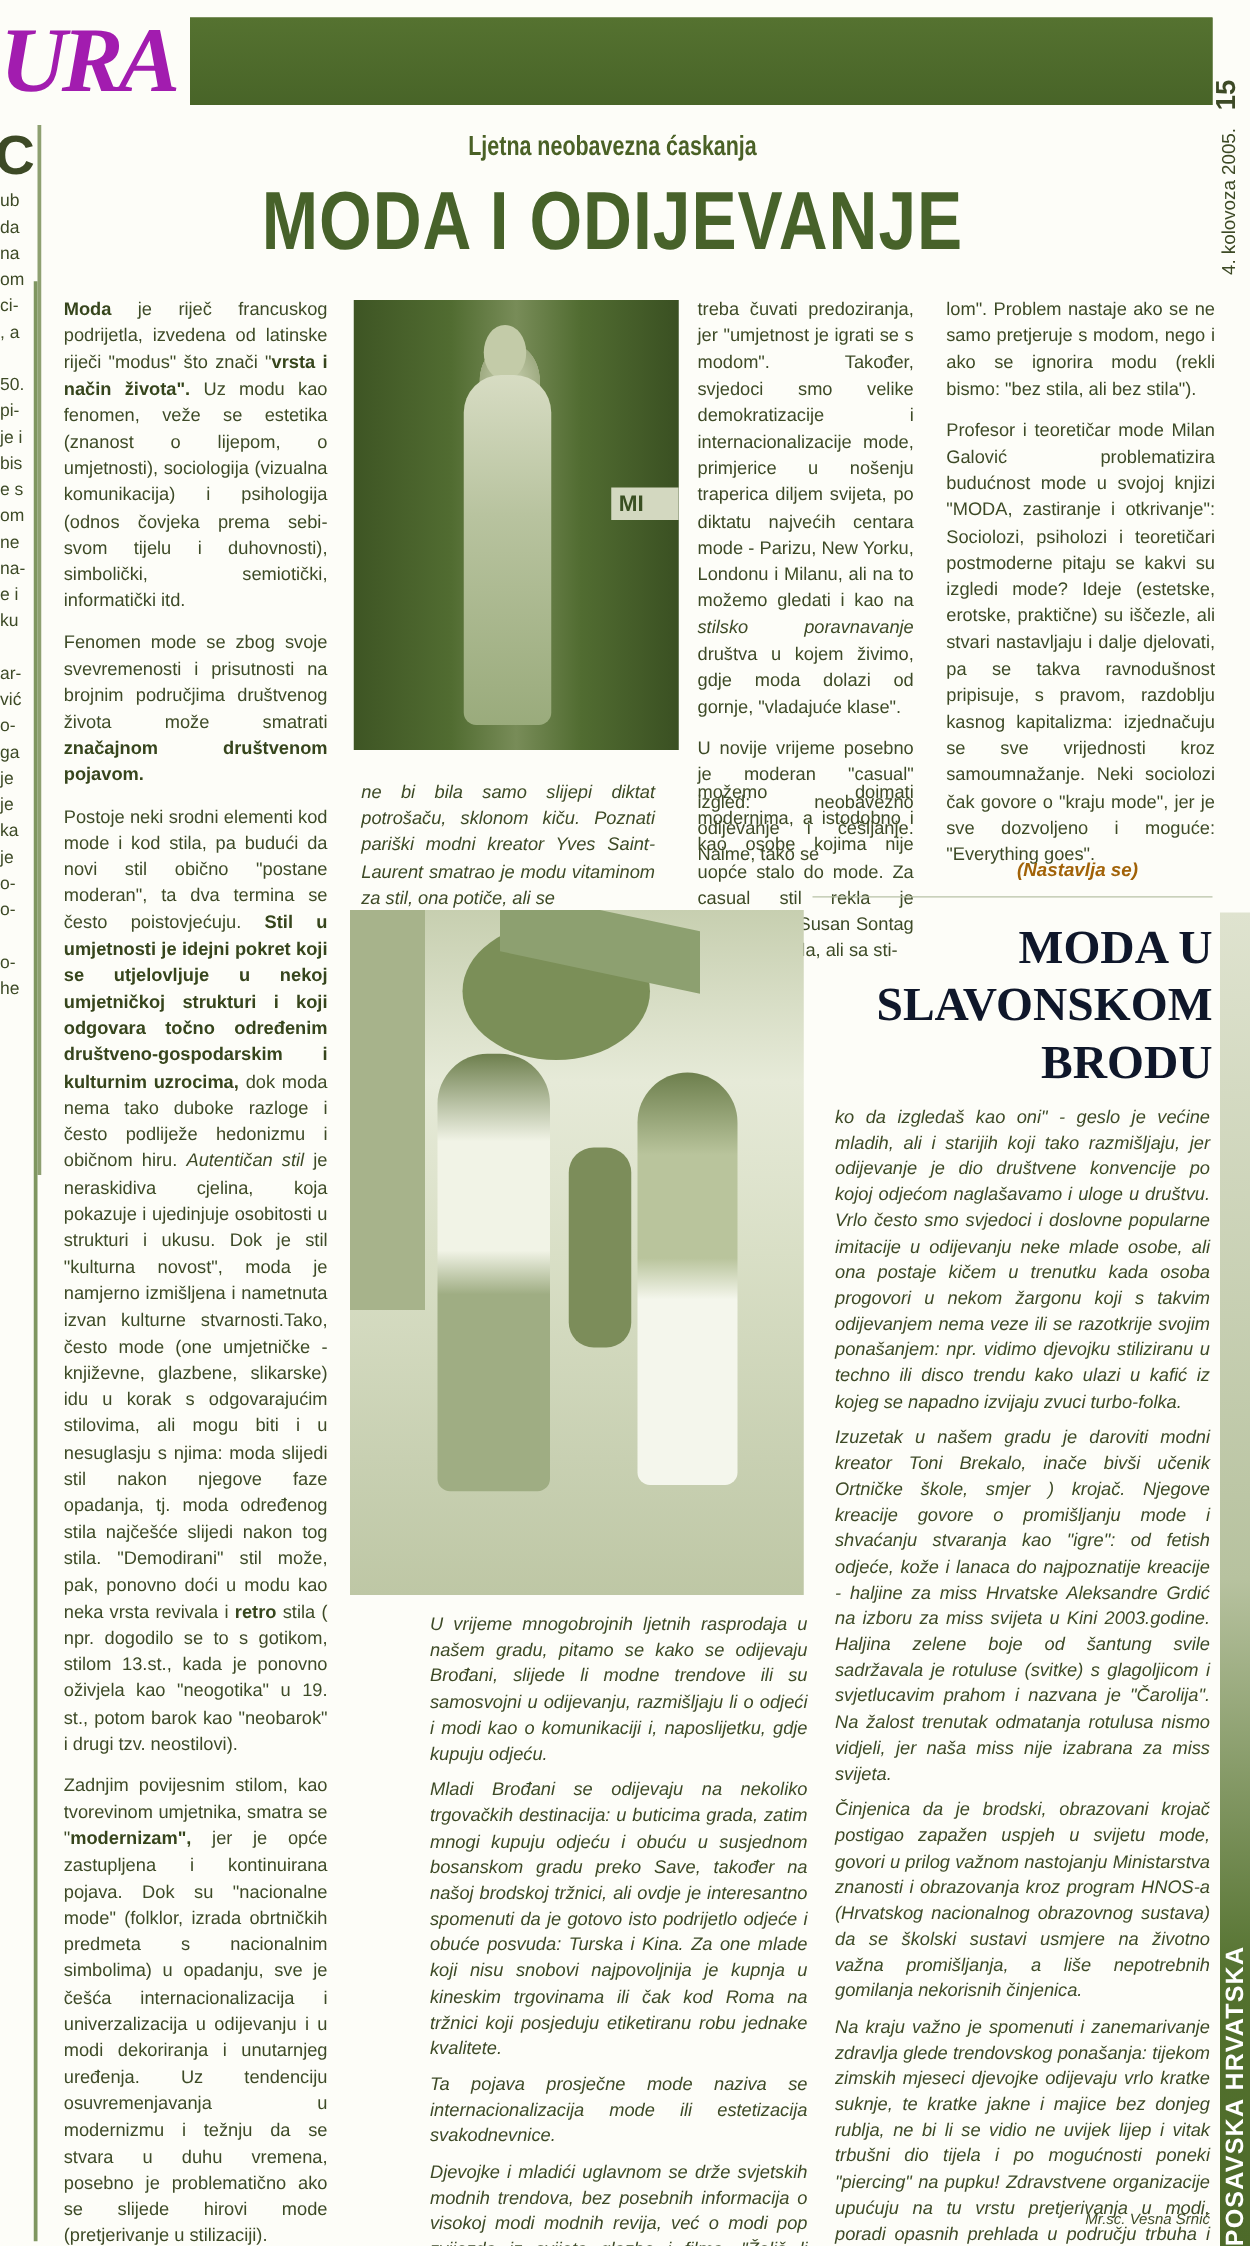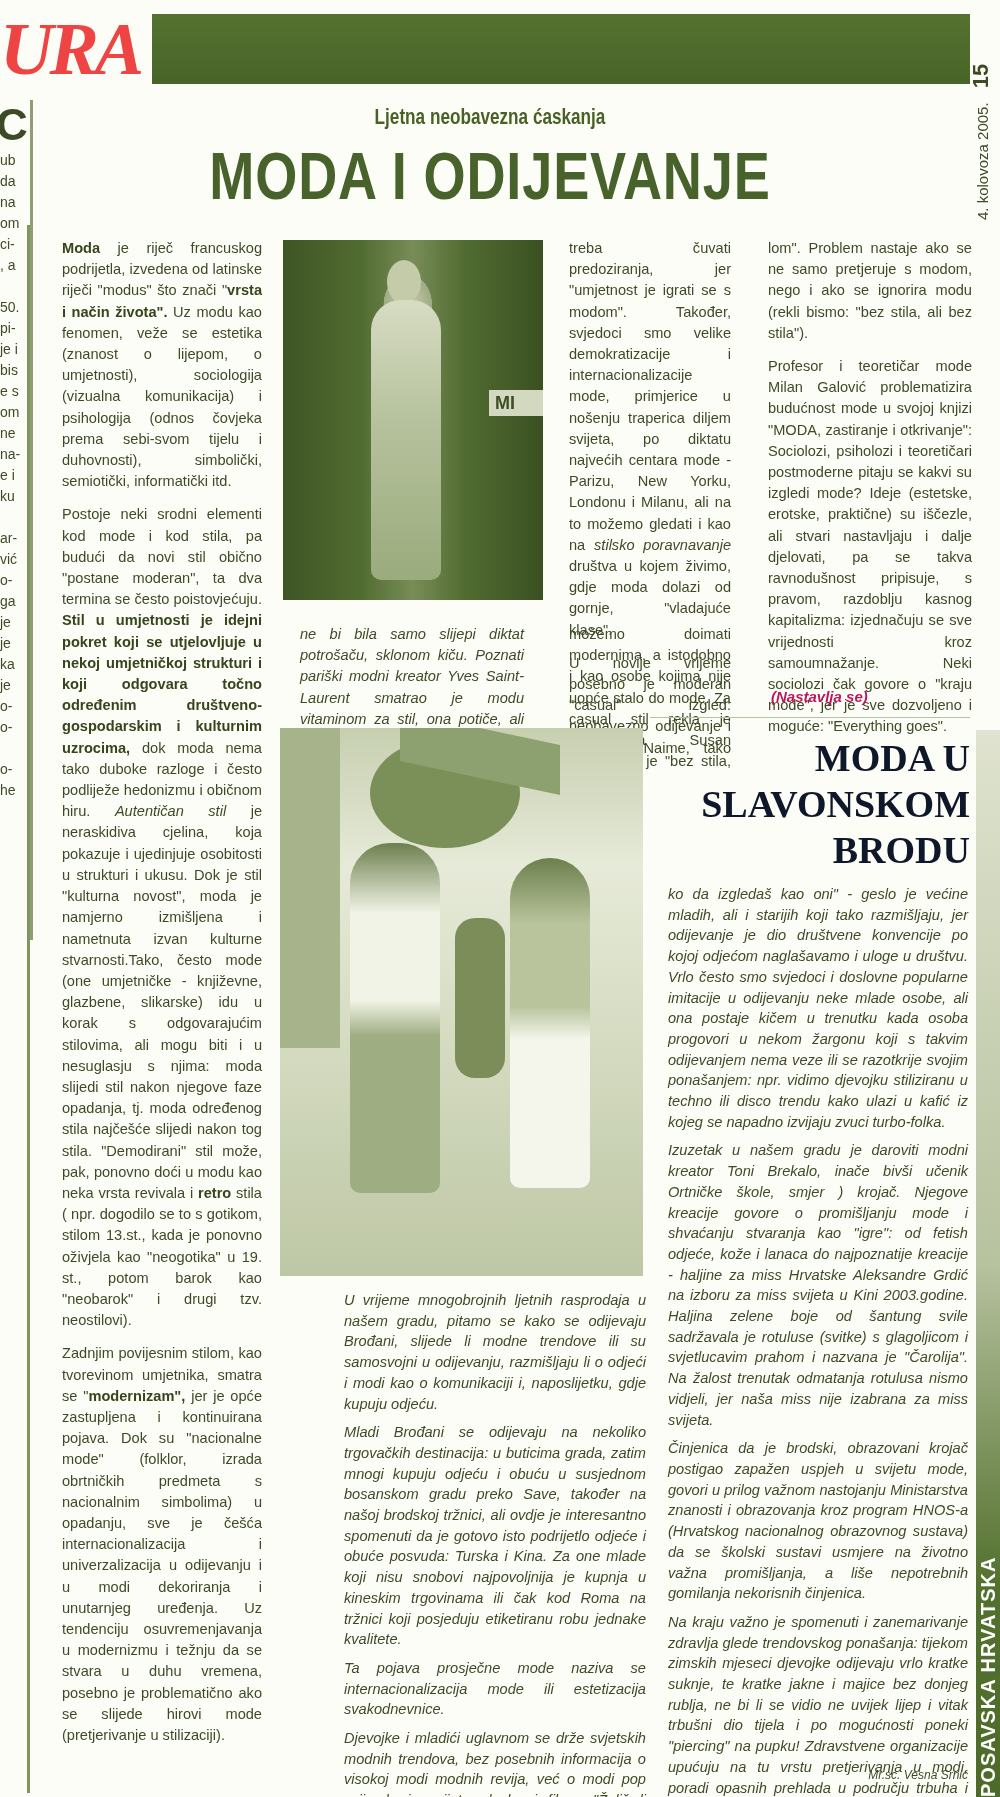--- a/index.html
+++ b/index.html
@@ -3,46 +3,46 @@
 <meta charset="utf-8">
 <style>
   html,body{margin:0;padding:0;}
   body{width:1000px;height:1797px;background:#fdfdf8;position:relative;overflow:hidden;
        font-family:"Liberation Sans",sans-serif;color:#3d4a26;}
   .abs{position:absolute;}
   
   #banner{left:152px;top:14px;width:818px;height:70px;background:#4e6a2a;
           background-image:linear-gradient(180deg,#557230 0%,#486428 100%);}
   #banner-word{left:0;top:12px;width:160px;height:74px;font-family:"Liberation Serif",serif;
-          font-style:italic;font-weight:bold;font-size:74px;line-height:74px;color:#ef4444;letter-spacing:-4px;}
+          font-style:italic;font-weight:bold;font-size:74px;line-height:74px;color:#a21caf;letter-spacing:-4px;}
   #side-date{left:968px;top:10px;width:28px;height:210px;}
   #side-date .rot{position:absolute;left:0;top:210px;transform-origin:0 0;transform:rotate(-90deg);
           white-space:nowrap;width:210px;height:28px;font-size:15px;color:#3d4a26;}
   #side-date .pg{font-weight:bold;font-size:22px;margin-left:10px;}
   
   #left-clip{left:0;top:100px;width:30px;height:840px;border-right:3px solid #8ea071;overflow:hidden;}
   #left-clip .big{font-size:44px;font-weight:bold;color:#3d4a26;margin-left:-4px;line-height:50px;}
   #left-clip .frag{font-size:14px;line-height:21px;text-align:left;padding-right:4px;color:#3d4a26;}
   
   #kicker{left:150px;top:104px;width:680px;text-align:center;font-family:"Liberation Sans Narrow","Liberation Sans",sans-serif;
           font-size:22px;font-weight:bold;color:#4a6126;transform:scaleX(0.78);transform-origin:center;}
   #headline{left:100px;top:136px;width:780px;text-align:center;font-family:"Liberation Sans",sans-serif;
           font-size:66px;font-weight:bold;color:#47622a;letter-spacing:1px;transform:scaleX(0.82);transform-origin:center;line-height:80px;}
   
   #rule-left{left:27px;top:225px;width:3px;height:1568px;background:#7f9660;}
   
   .col{font-size:14.6px;line-height:21.2px;color:#3d4a26;text-align:justify;}
-  .col p{margin:0 0 12px 16px;}
+  .col p{margin:0 0 12px 5px;}
   .col b{color:#36451c;}
   #col1{left:46px;top:238px;width:216px;}
   #col2{left:284px;top:624px;width:240px;font-style:italic;}
   #col3{left:553px;top:238px;width:178px;}
   #col3b{left:553px;top:624px;width:178px;}
   #col4{left:752px;top:238px;width:220px;}
-  #cont{left:771px;top:688px;width:220px;text-align:left;font-style:italic;font-weight:bold;font-size:15px;color:#be185d;}
+  #cont{left:752px;top:688px;width:220px;text-align:center;font-style:italic;font-weight:bold;font-size:15px;color:#a16207;}
   #divider{left:650px;top:717px;width:320px;height:1px;background:#b8c2a6;}
   
   .photo{overflow:hidden;}
   #photo1{left:283px;top:240px;width:260px;height:360px;background:
           radial-gradient(ellipse 40px 50px at 48% 18%,#c9d0b0 0%,#9fab82 60%,transparent 61%),
           linear-gradient(90deg,#3e5524 0%,#516c31 30%,#788c58 50%,#516c31 70%,#3a5022 100%);}
   #photo1 .fig{position:absolute;left:88px;top:60px;width:70px;height:280px;
           background:linear-gradient(180deg,#d7dcc3 0%,#b8c39f 40%,#9aab7c 100%);border-radius:30px 30px 10px 10px;}
   #photo1 .head{position:absolute;left:104px;top:20px;width:34px;height:44px;border-radius:50%;background:#c3cba8;}
   #photo1 .mi{position:absolute;right:0;top:150px;width:48px;height:26px;background:#d3d8c0;color:#3a4f22;
@@ -118,20 +118,21 @@
       <div class="frag">he</div>
     </div>
 </div>
 <div class="abs" id="rule-left"></div>
 
 <div class="abs" id="kicker">Ljetna neobavezna ćaskanja</div>
 <div class="abs" id="headline">MODA I ODIJEVANJE</div>
 
 <div class="abs col" id="col1">
     <p><b>Moda</b><span> je riječ francuskog podrijetla, izvedena od latinske riječi "modus" što znači "</span><b>vrsta i način života".</b><span> Uz modu kao fenomen, veže se estetika (znanost o lijepom, o umjetnosti), sociologija (vizualna komunikacija) i psihologija (odnos čovjeka prema sebi-svom tijelu i duhovnosti), simbolički, semiotički, informatički itd.</span></p>
+    <p><span>Fenomen mode se zbog svoje svevremenosti i prisutnosti na brojnim područjima društvenog života može smatrati </span><b>značajnom društvenom pojavom.</b></p>
     <p><span>Postoje neki srodni elementi kod mode i kod stila, pa budući da novi stil obično "postane moderan", ta dva termina se često poistovjećuju. </span><b>Stil u umjetnosti je idejni pokret koji se utjelovljuje u nekoj umjetničkoj strukturi i koji odgovara točno određenim društveno-gospodarskim i kulturnim uzrocima,</b><span> dok moda nema tako duboke razloge i često podliježe hedonizmu i običnom hiru. </span><i>Autentičan stil</i><span> je neraskidiva cjelina, koja pokazuje i ujedinjuje osobitosti u strukturi i ukusu. Dok je stil "kulturna novost", moda je namjerno izmišljena i nametnuta izvan kulturne stvarnosti.Tako, često mode (one umjetničke - književne, glazbene, slikarske) idu u korak s odgovarajućim stilovima, ali mogu biti i u nesuglasju s njima: moda slijedi stil nakon njegove faze opadanja, tj. moda određenog stila najčešće slijedi nakon tog stila. "Demodirani" stil može, pak, ponovno doći u modu kao neka vrsta revivala i </span><b>retro</b><span> stila ( npr. dogodilo se to s gotikom, stilom 13.st., kada je ponovno oživjela kao "neogotika" u 19. st., potom barok kao "neobarok" i drugi tzv. neostilovi).</span></p>
     <p><span>Zadnjim povijesnim stilom, kao tvorevinom umjetnika, smatra se "</span><b>modernizam",</b><span> jer je opće zastupljena i kontinuirana pojava. Dok su "nacionalne mode" (folklor, izrada obrtničkih predmeta s nacionalnim simbolima) u opadanju, sve je češća internacionalizacija i univerzalizacija u odijevanju i u modi dekoriranja i unutarnjeg uređenja. Uz tendenciju osuvremenjavanja u modernizmu i težnju da se stvara u duhu vremena, posebno je problematično ako se slijede hirovi mode (pretjerivanje u stilizaciji).</span></p>
   </div>
 <div class="abs col" id="col2">
     <p><span>ne bi bila samo slijepi diktat potrošaču, sklonom kiču. Poznati pariški modni kreator Yves Saint-Laurent smatrao je modu vitaminom za stil, ona potiče, ali se</span></p>
   </div>
 <div class="abs col" id="col3">
     <p><span>treba čuvati predoziranja, jer "umjetnost je igrati se s modom". Također, svjedoci smo velike demokratizacije i internacionalizacije mode, primjerice u nošenju traperica diljem svijeta, po diktatu najvećih centara mode - Parizu, New Yorku, Londonu i Milanu, ali na to možemo gledati i kao na </span><i>stilsko poravnavanje</i><span> društva u kojem živimo, gdje moda dolazi od gornje, "vladajuće klase".</span></p>
     <p><span>U novije vrijeme posebno je moderan "casual" izgled: neobavezno odijevanje i češljanje. Naime, tako se</span></p>
   </div>

